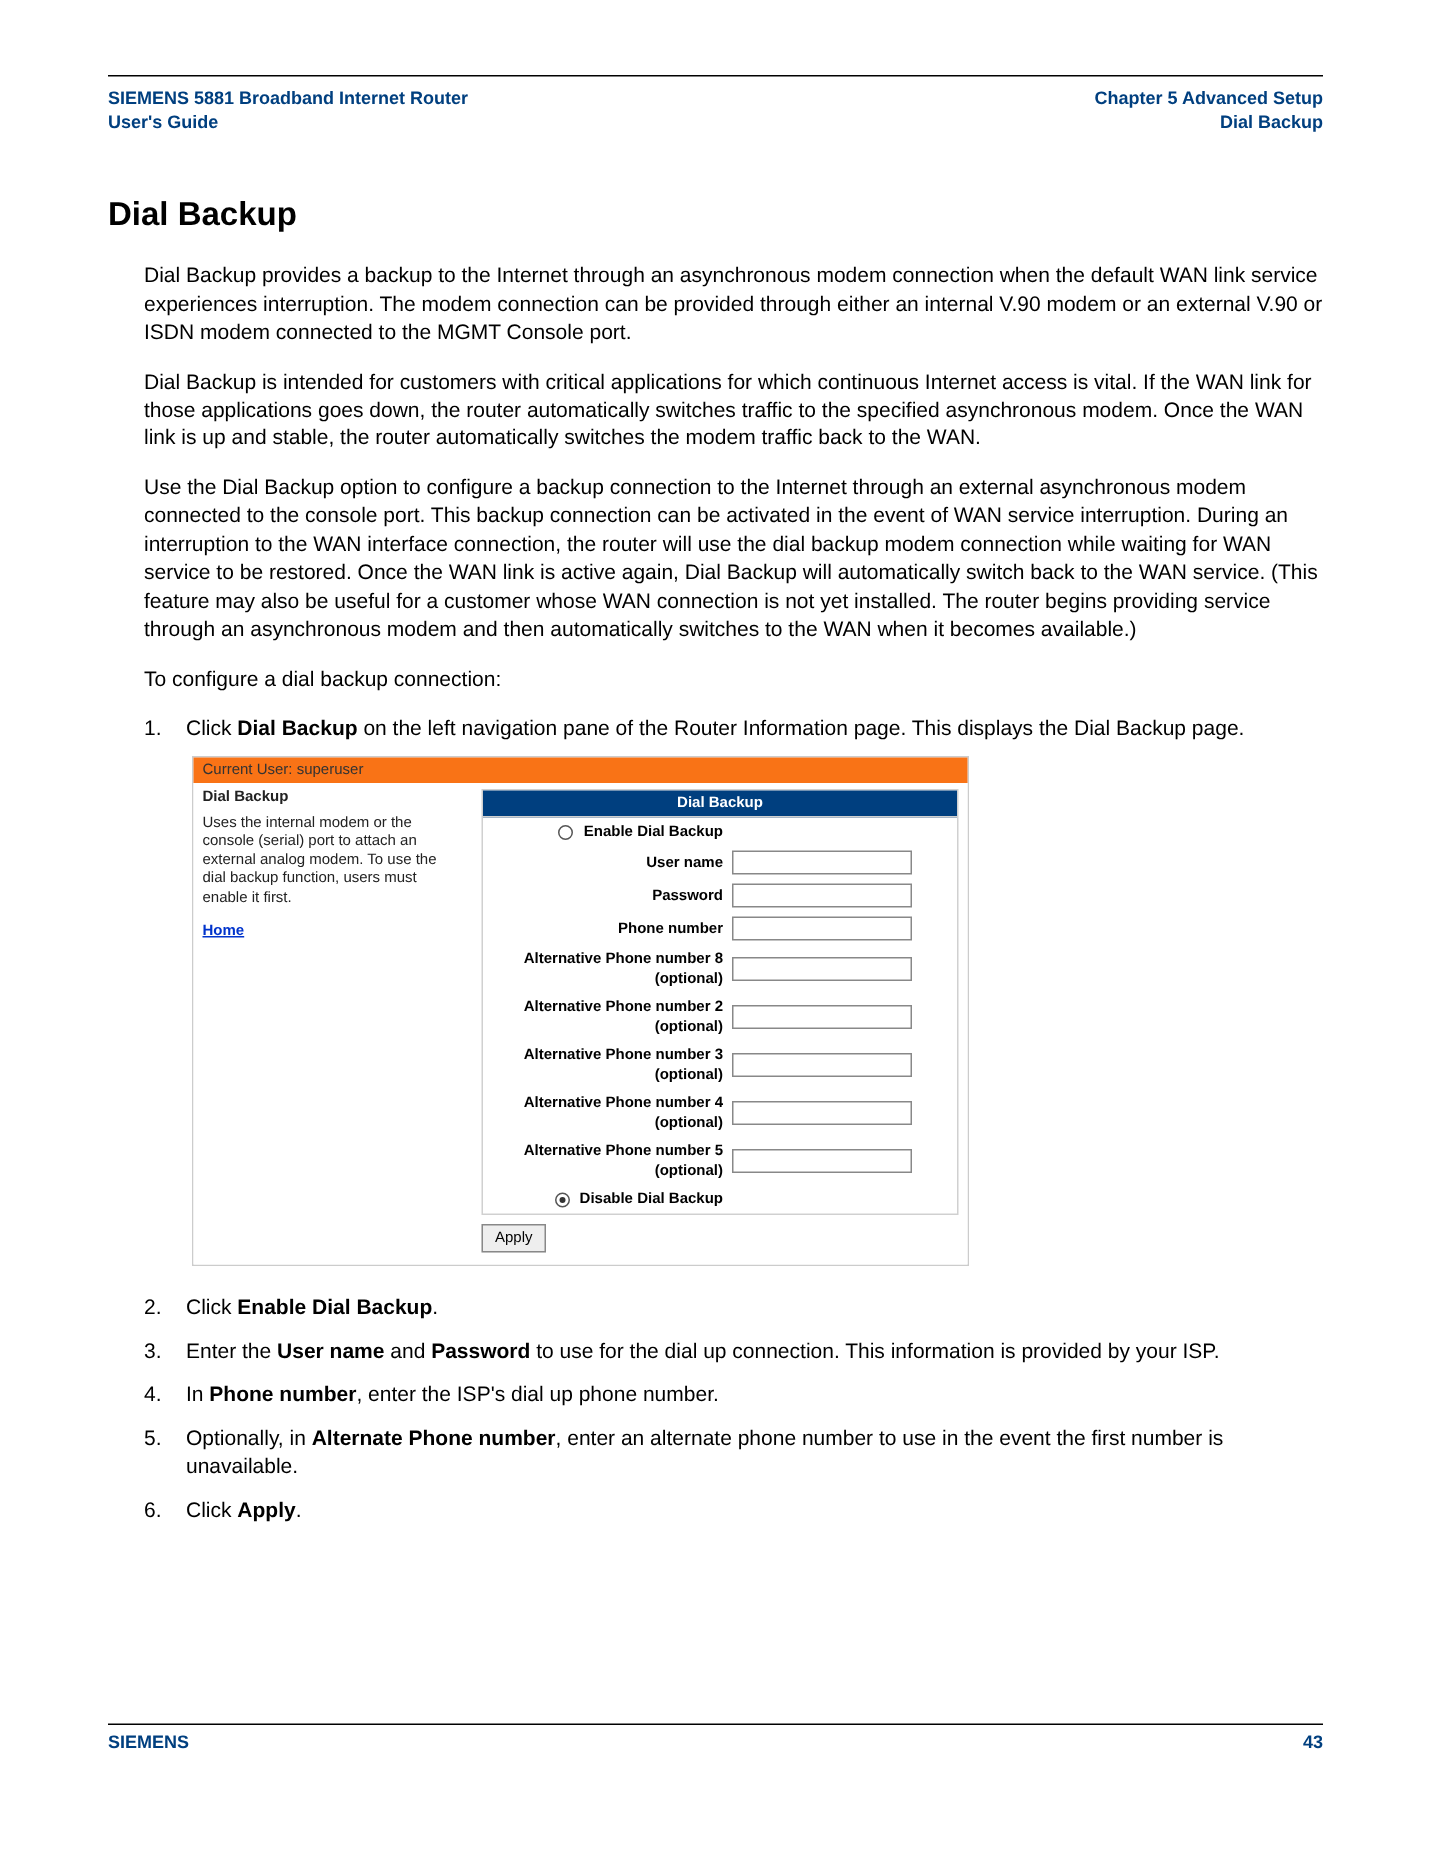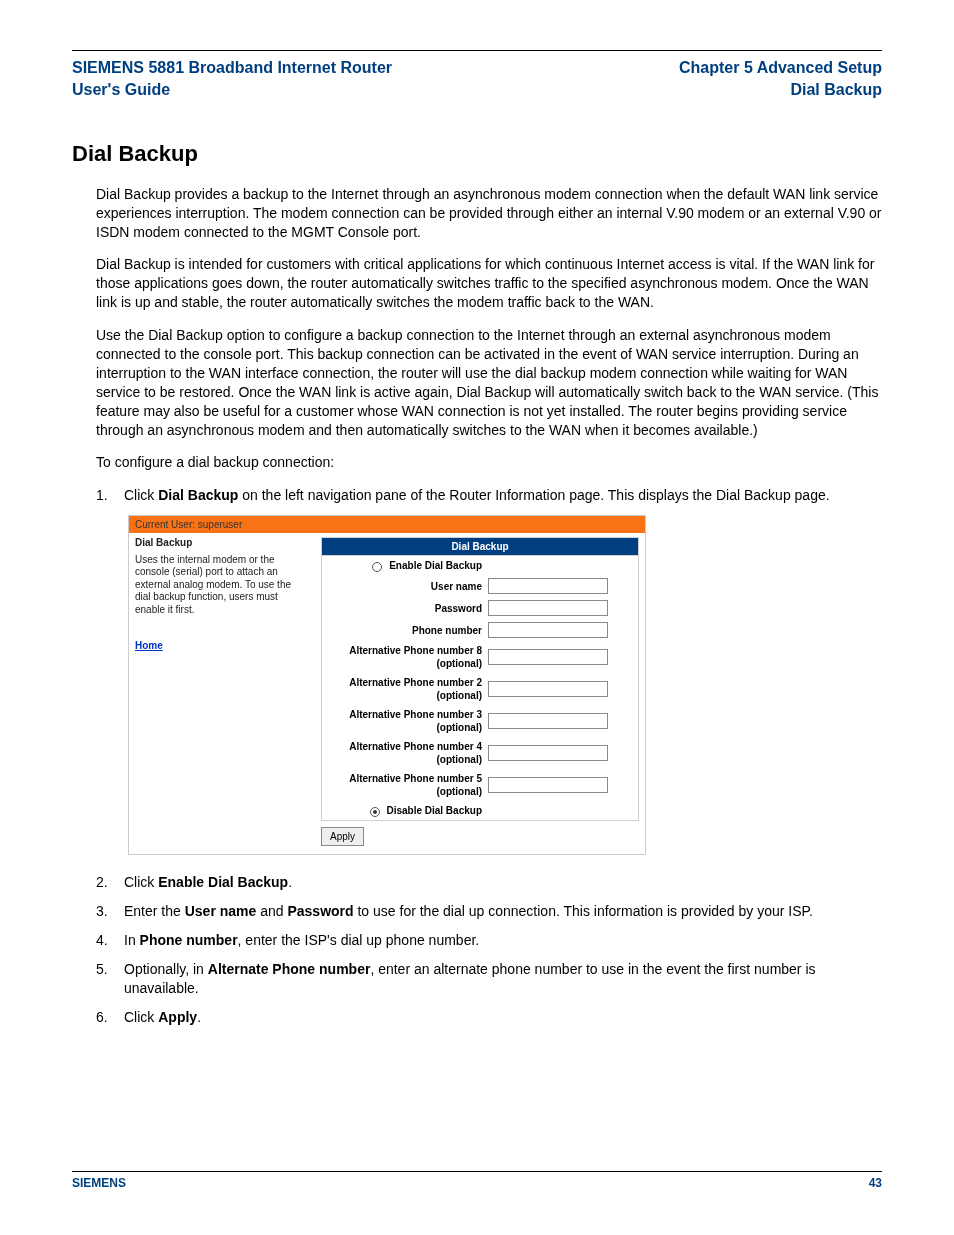--- a/index.html
+++ b/index.html
@@ -12,21 +12,21 @@
     color: #000;
     font-size: 14px;
     line-height: 1.3;
     position: relative;
     min-height: 1235px;
   }
   .header-rule { border-top: 1px solid #000; margin-bottom: 6px; }
   .header-row {
     display: flex;
     justify-content: space-between;
-    font-size: 16px;
+    font-size: 12px;
     font-weight: bold;
     margin-bottom: 40px;
   }
   .header-left { color: #003f7f; text-align: left; line-height: 1.35; }
   .header-right { color: #003f7f; text-align: right; line-height: 1.35; }
   h1.section-title {
     font-size: 22px;
     font-weight: bold;
     margin-bottom: 16px;
   }
@@ -58,21 +58,21 @@
   }
   .eb-content { display: flex; background: #fff; }
   .eb-side {
     width: 186px;
     padding: 4px 6px 4px 6px;
     font-size: 10px;
     color: #222;
     line-height: 1.25;
   }
   .eb-side-title { font-weight: bold; margin-bottom: 4px; }
-  .eb-side-desc { margin-bottom: 24px; }
+  .eb-side-desc { margin-bottom: 10px; }
   .eb-home { color: #0033cc; text-decoration: underline; font-weight: bold; }
   .eb-main { flex: 1; padding: 4px 6px 8px 6px; }
   .eb-panel { border: 1px solid #d0d0d0; background: #fff; }
   .eb-panel-head {
     background: #003f7f;
     color: #fff;
     text-align: center;
     font-weight: bold;
     padding: 2px 0;
     font-size: 10px;
@@ -113,21 +113,21 @@
     margin-top: 6px;
     border: 1px solid #888;
     background: #eee;
     padding: 2px 8px;
     font-size: 10px;
     display: inline-block;
   }
 
   .footer {
     position: absolute;
-    bottom: 43px;
+    bottom: 65px;
     left: 72px;
     right: 72px;
   }
   .footer-rule { border-top: 1px solid #000; margin-bottom: 4px; }
   .footer-row {
     display: flex;
     justify-content: space-between;
     font-size: 12px;
     font-weight: bold;
     color: #003f7f;

